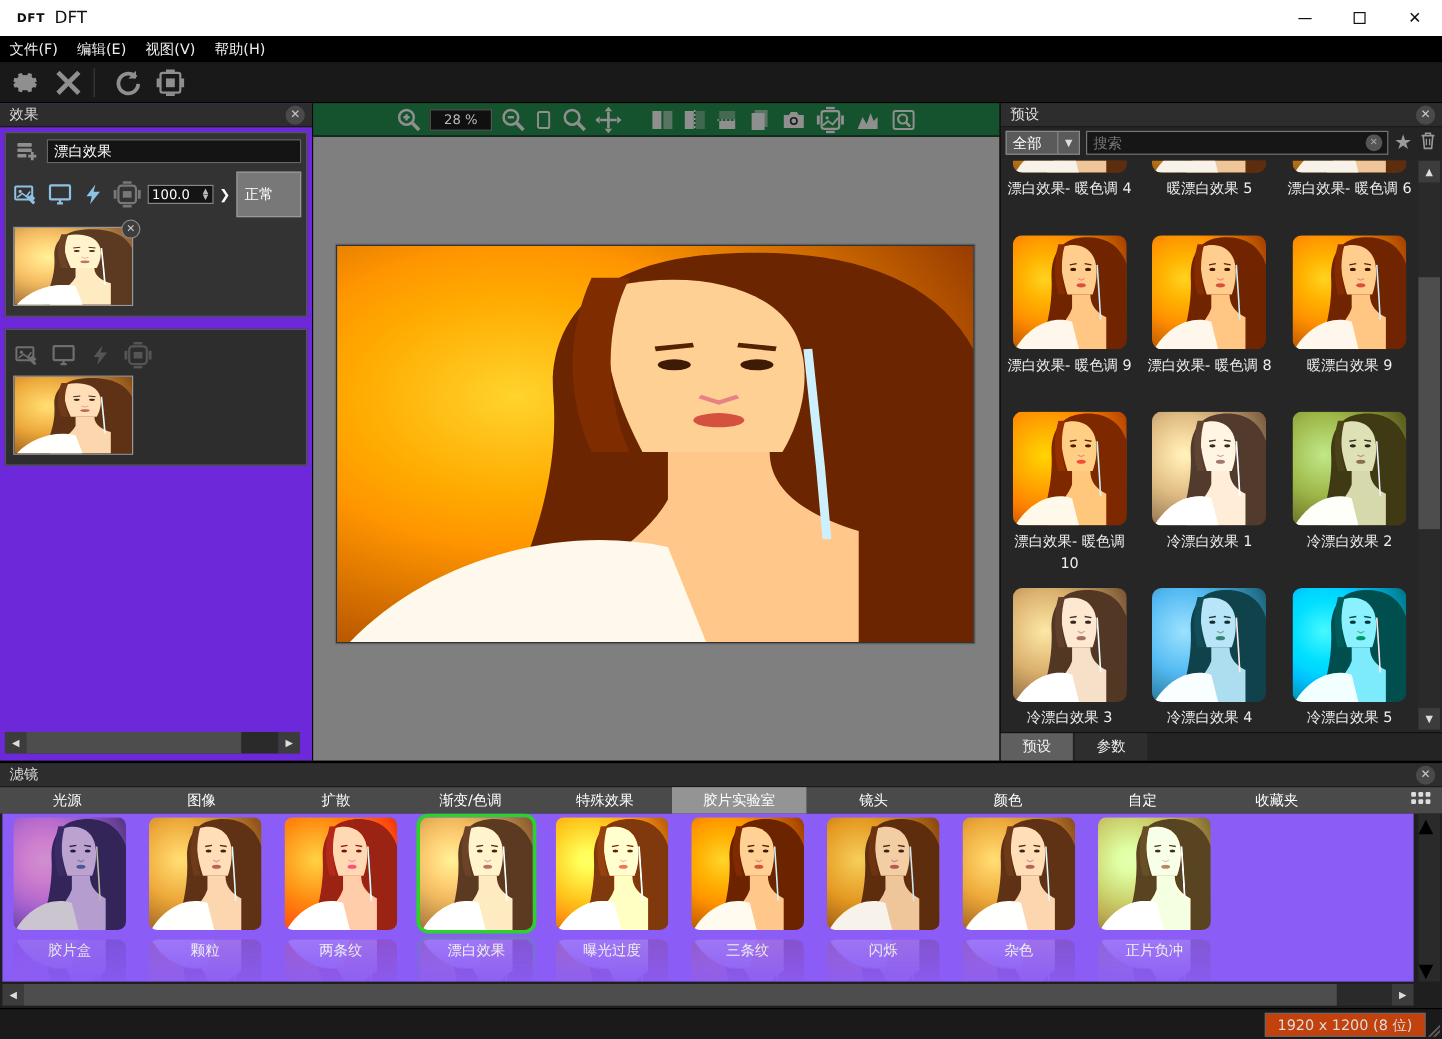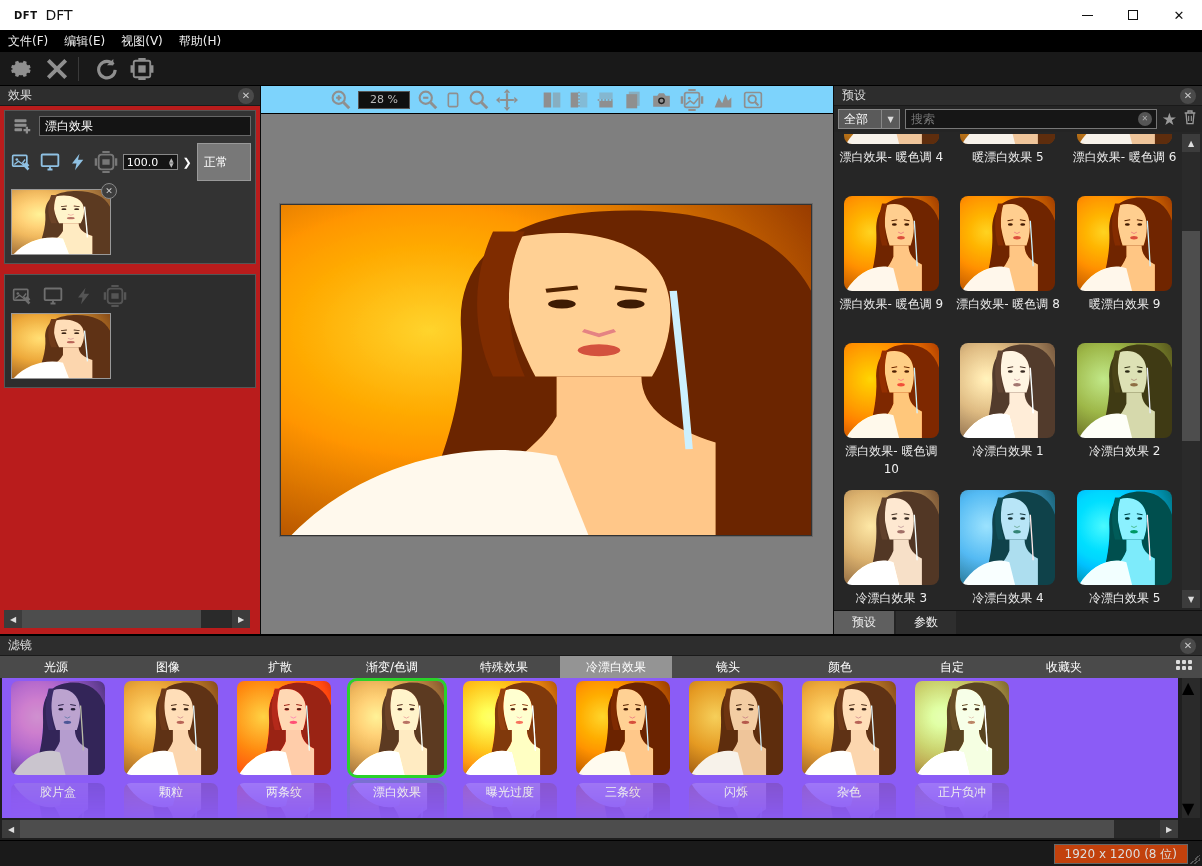--- a/index.html
+++ b/index.html
@@ -25,21 +25,21 @@
   .tb-icon { width:30px; height:28px; margin-left:6px; display:flex; align-items:center; justify-content:center; color:#8f8f8f; }
   .tb-sep { width:1px; height:24px; background:#3a3a3a; margin:0 6px; }
   .tb-icon svg { display:block; }
 
   
   .panel-header { height:20px; background:#2d2d2d; display:flex; align-items:center; position:relative; border-bottom:1px solid #1a1a1a; }
   .panel-header .ph-title { color:#ddd; font-size:12px; margin-left:8px; }
   .close-circle { position:absolute; right:6px; top:2px; width:16px; height:16px; border-radius:50%; background:#4a4a4a; color:#ccc; font-size:10px; line-height:16px; text-align:center; }
 
   
-  .left-panel { position:absolute; left:0; top:86px; width:261px; height:548px; background:#b91c1c; border-right:1px solid #0a0a0a; }
+  .left-panel { position:absolute; left:0; top:86px; width:261px; height:548px; background:#6d28d9; border-right:1px solid #0a0a0a; }
   .fx-group { margin:4px; border:1px solid #555; background:#333; padding:4px; }
   .fx-row1 { display:flex; align-items:center; gap:4px; }
   .layer-name-field { flex:1; height:20px; background:#141414; border:1px solid #666; color:#fff; font-size:12px; padding:0 5px; line-height:18px; }
   .fx-row2 { display:flex; align-items:center; gap:5px; margin-top:6px; }
   .fx-ic { width:26px; height:22px; display:flex; align-items:center; justify-content:center; }
   .opacity-box { width:64px; height:16px; background:#141414; border:1px solid #888; color:#fff; font-size:11px; display:flex; align-items:center; padding:0 3px; gap:2px; }
   .spin { display:flex; flex-direction:column; font-size:6px; color:#bbb; line-height:5px; margin-left:auto; }
   .arrow-btn { color:#fff; font-size:11px; font-weight:bold; }
   .blend-select { width:62px; height:38px; background:#787878; border:1px solid #999; color:#fff; font-size:12px; display:flex; align-items:center; padding:0 6px; }
   .fx-thumb-wrap { position:relative; width:100px; height:66px; margin:8px 2px 4px 2px; border:1px solid #999; }
@@ -48,21 +48,21 @@
   .orig-group { margin:10px 4px 4px 4px; border:1px solid #555; background:#2d2d2d; padding:4px; }
   .orig-title { height:20px; background:#1c1c1c; border:1px solid #666; color:#ddd; font-size:12px; line-height:18px; padding:0 5px; }
   .orig-icons { display:flex; gap:5px; margin-top:6px; }
   .hscroll { position:absolute; left:4px; right:10px; bottom:6px; height:18px; display:flex; }
   .hscroll .sb-btn, .vscroll .sb-btn { width:18px; height:18px; background:#3c3c3c; color:#ddd; font-size:8px; display:flex; align-items:center; justify-content:center; }
   .hscroll .sb-track { flex:1; background:#2a2a2a; position:relative; }
   .hscroll .sb-thumb { position:absolute; left:0; top:0; height:100%; width:85%; background:#4d4d4d; }
 
   
   .center { position:absolute; left:261px; top:86px; width:572px; height:548px; }
-  .view-toolbar { height:28px; background:#7dd3fc; display:flex; align-items:center; justify-content:center; gap:7px; border-bottom:1px solid #000; }
+  .view-toolbar { height:28px; background:#14532d; display:flex; align-items:center; justify-content:center; gap:7px; border-bottom:1px solid #000; }
   .vt-icon { color:#8f8f8f; display:flex; align-items:center; justify-content:center; }
   .zoom-box { width:52px; height:18px; background:#101010; border:1px solid #555; color:#bbb; font-size:11px; text-align:center; line-height:16px; }
   .canvas { position:absolute; left:0; top:28px; right:0; bottom:0; background:#7f7f7f; }
   .canvas-image { position:absolute; left:19px; top:90px; width:532px; height:332px; border:1px solid #333; box-shadow:0 0 0 1px #6a6a6a; }
   .canvas-image .portrait { width:100%; height:100%; }
 
   
   .right-panel { position:absolute; left:833px; top:86px; width:369px; height:548px; background:#262626; border-left:1px solid #0a0a0a; }
   .preset-controls { height:26px; display:flex; align-items:center; gap:5px; padding:0 4px; background:#242424; }
   .dropdown { width:62px; height:20px; background:#5a5a5a; border:1px solid #888; display:flex; align-items:center; }
@@ -791,21 +791,21 @@
     <div class="panel-header">
       <span class="ph-title">滤镜</span>
       <span class="close-circle">✕</span>
     </div>
     <div class="filter-tabs" id="filter-tabs">
         <div class="f-tab">光源</div>
         <div class="f-tab">图像</div>
         <div class="f-tab">扩散</div>
         <div class="f-tab">渐变/色调</div>
         <div class="f-tab">特殊效果</div>
-        <div class="f-tab active">冷漂白效果</div>
+        <div class="f-tab active">胶片实验室</div>
         <div class="f-tab">镜头</div>
         <div class="f-tab">颜色</div>
         <div class="f-tab">自定</div>
         <div class="f-tab">收藏夹</div>
         <span class="grid-ic" style="position: absolute; right: 8px; top: 4px;">
           <i></i>
           <i></i>
           <i></i>
           <i></i>
           <i></i>

